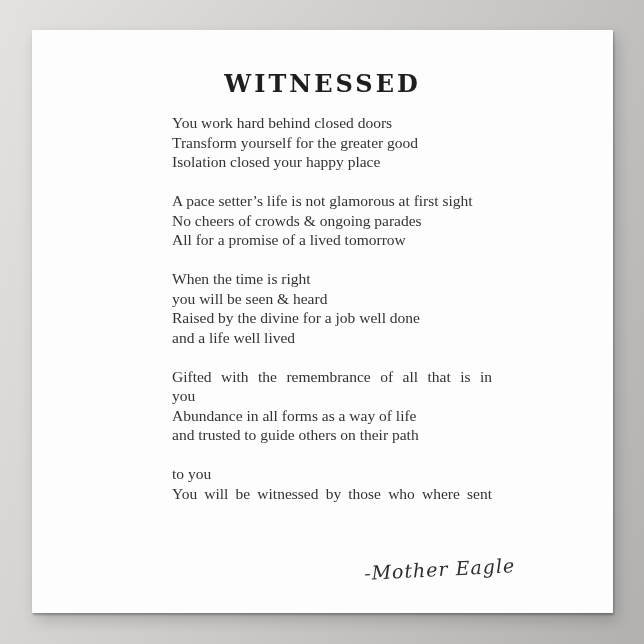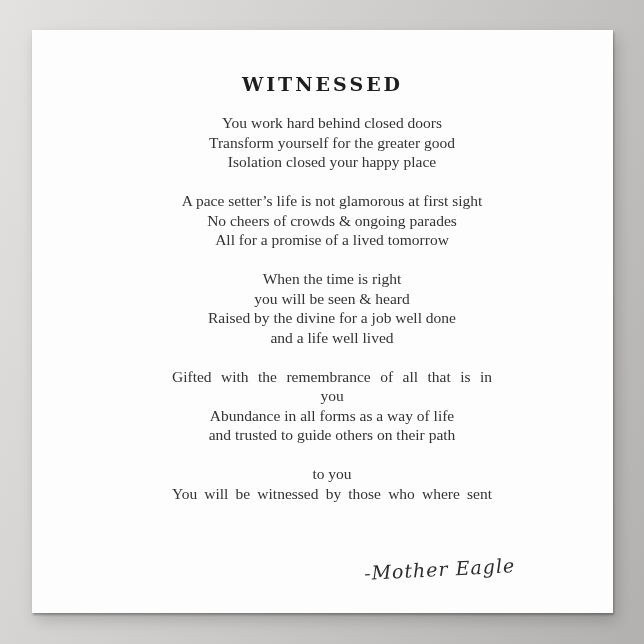--- a/index.html
+++ b/index.html
@@ -23,36 +23,36 @@
     left: 32px; top: 30px;
     width: 581px; height: 583px;
     background: var(--paper);
     box-shadow: 1px 2px 2px rgba(0,0,0,0.28), 4px 7px 14px rgba(0,0,0,0.18);
   }
   .title-block {
     margin-top: 40px;
     text-align: center;
     font-family: "DejaVu Serif", serif;
     font-weight: bold;
-    font-size: 19px;
+    font-size: 24px;
     line-height: 28px;
     letter-spacing: 3px;
     color: var(--title-text);
   }
   .poem {
     margin-left: 140px;
     margin-top: 15px;
     width: 320px;
     font-size: 15.5px;
     line-height: 19.5px;
     color: var(--text);
   }
   .stanza { margin-bottom: 19.5px; }
   .stanza:last-child { margin-bottom: 0; }
-  .line { white-space: nowrap; text-align: center; }
+  .line { white-space: nowrap; text-align: left; }
   .line.justify {
     white-space: normal;
     text-align: justify;
     text-align-last: justify;
   }
   .signature {
     position: absolute;
     right: 98px;
     top: 528px;
     font-family: "DejaVu Serif", serif;

